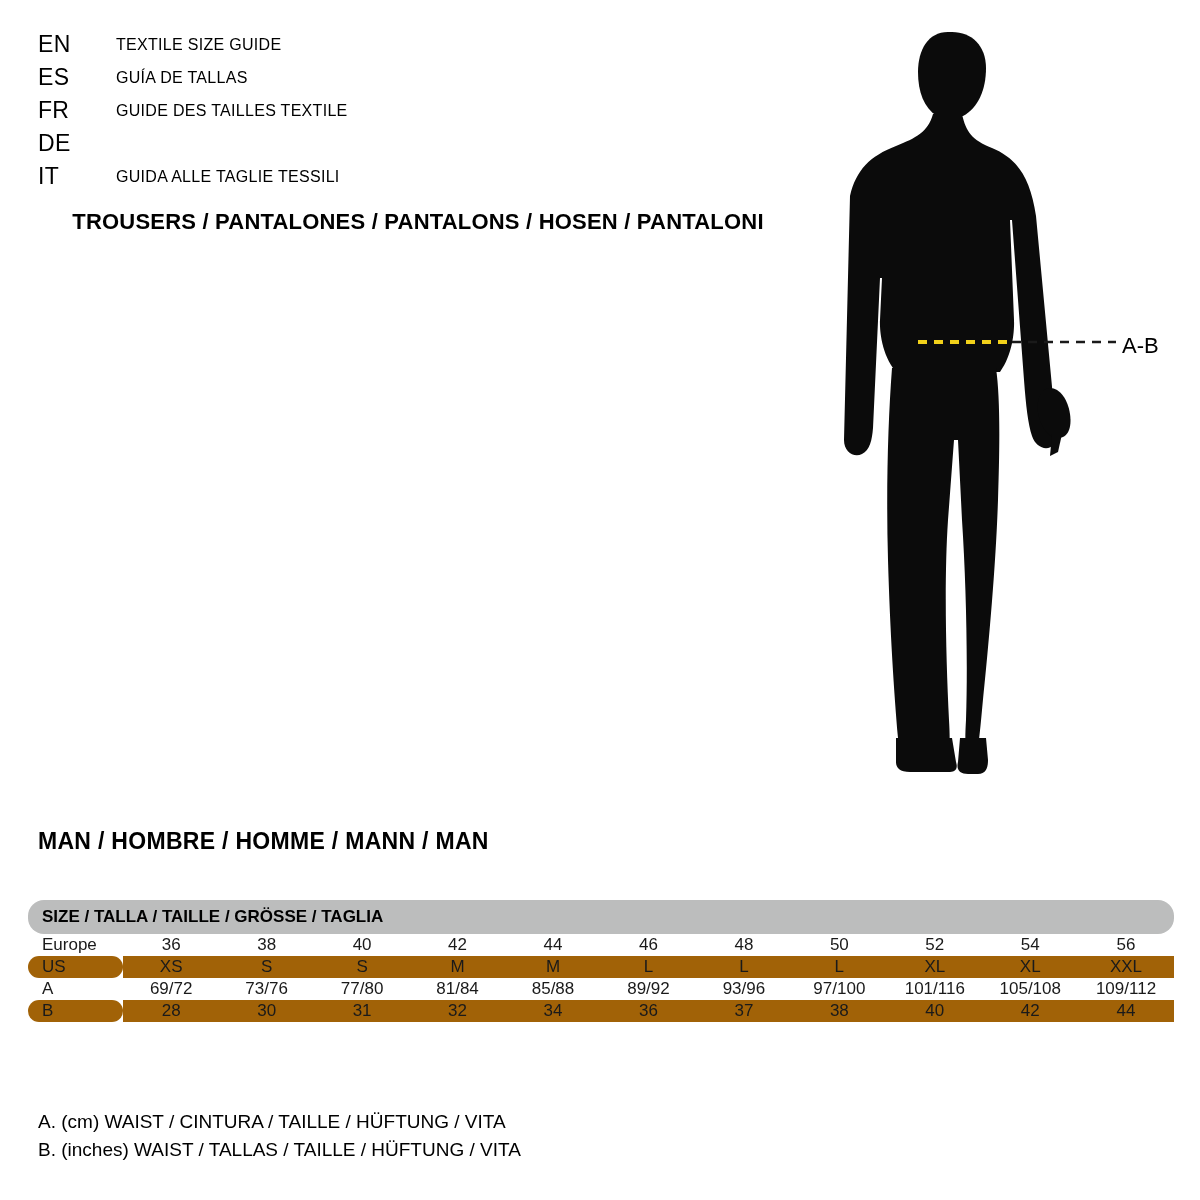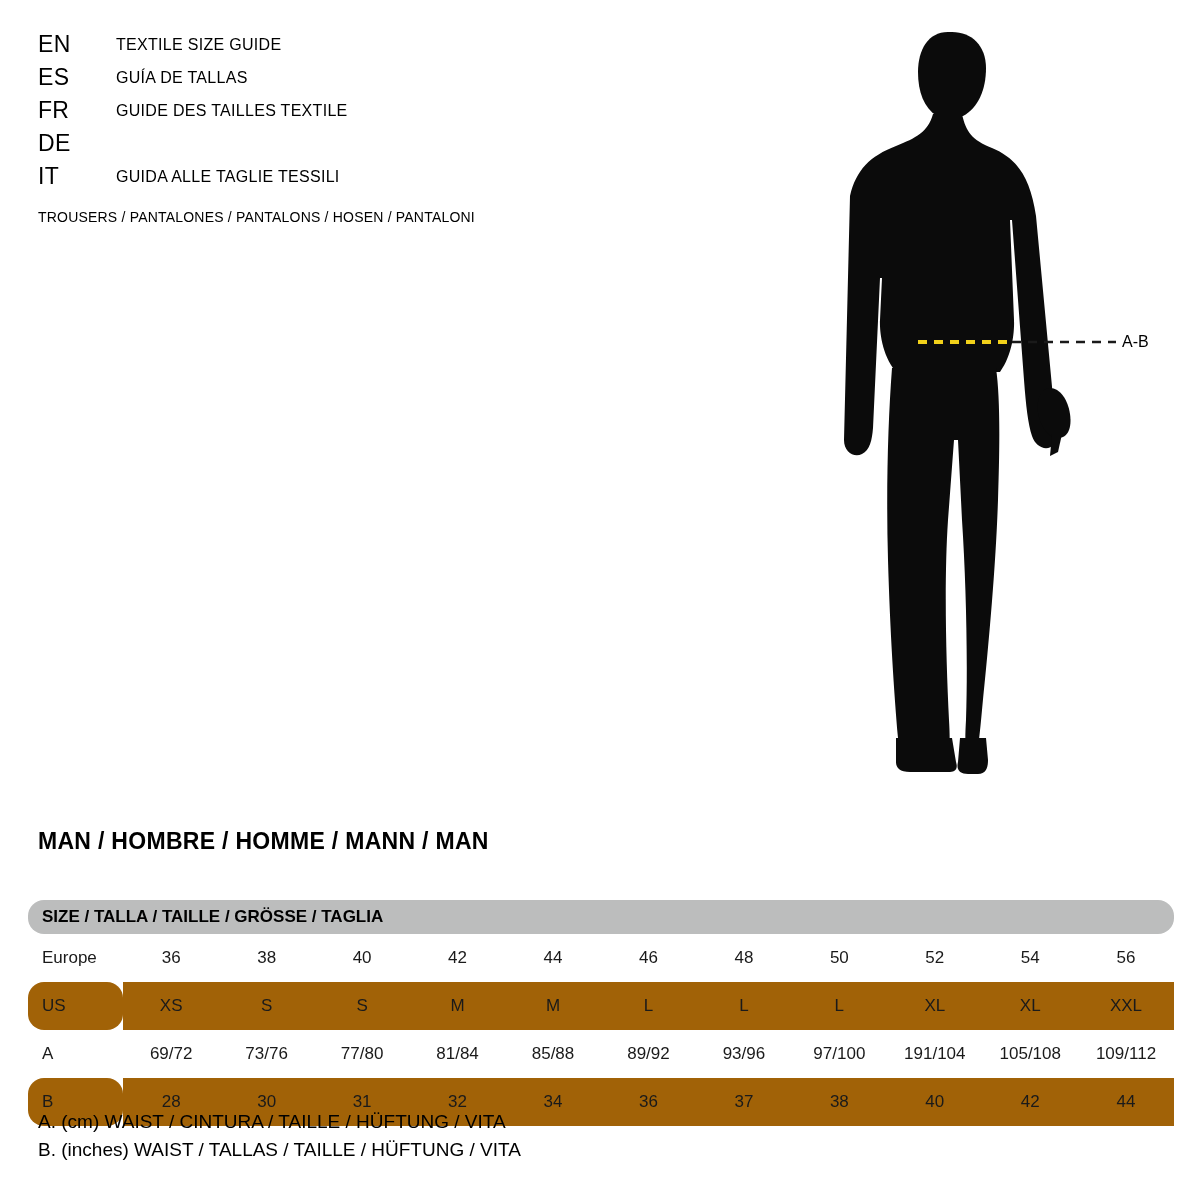--- a/index.html
+++ b/index.html
@@ -32,43 +32,44 @@
     width: 78px;
     font-size: 23px;
     letter-spacing: 0.3px;
   }
   .lang-title {
     font-size: 16px;
     letter-spacing: 0.3px;
   }
   #subtitle-line {
     margin-top: 16px;
-    font-size: 14px;
-    font-weight: normal;
+    font-size: 22px;
+    font-weight: bold;
     letter-spacing: 0.2px;
+    text-align: center;
   }
 
   
   #figure-block {
     position: absolute;
     left: 800px;
     top: 20px;
     width: 400px;
     height: 780px;
   }
   #figure-svg {
     position: absolute;
     left: 0;
     top: 0;
   }
   #ab-label {
     position: absolute;
     left: 322px;
     top: 313px;
-    font-size: 16px;
+    font-size: 22px;
   }
 
   
   #man-label {
     position: absolute;
     left: 38px;
     top: 828px;
     font-size: 23px;
     font-weight: bold;
     letter-spacing: 0.3px;
@@ -79,21 +80,21 @@
     left: 28px;
     top: 900px;
     width: 1146px;
   }
   table.size-table {
     border-collapse: collapse;
     width: 100%;
     table-layout: fixed;
   }
   table.size-table td {
-    height: 48px;
+    height: 22px;
     font-size: 17px;
     color: #1a1a1a;
     text-align: center;
     padding: 0;
     border: none;
   }
   table.size-table td.rowhead {
     text-align: left;
     padding-left: 14px;
     width: 170px;
@@ -246,21 +247,21 @@
       <tr class="band-light">
         <td class="rowhead">A</td>
         <td>69/72</td>
         <td>73/76</td>
         <td>77/80</td>
         <td>81/84</td>
         <td>85/88</td>
         <td>89/92</td>
         <td>93/96</td>
         <td>97/100</td>
-        <td>191/104</td>
+        <td>101/116</td>
         <td>105/108</td>
         <td>109/112</td>
       </tr>
 
       <tr class="band-grey">
         <td class="rowhead">B</td>
         <td>28</td>
         <td>30</td>
         <td>31</td>
         <td>32</td>

